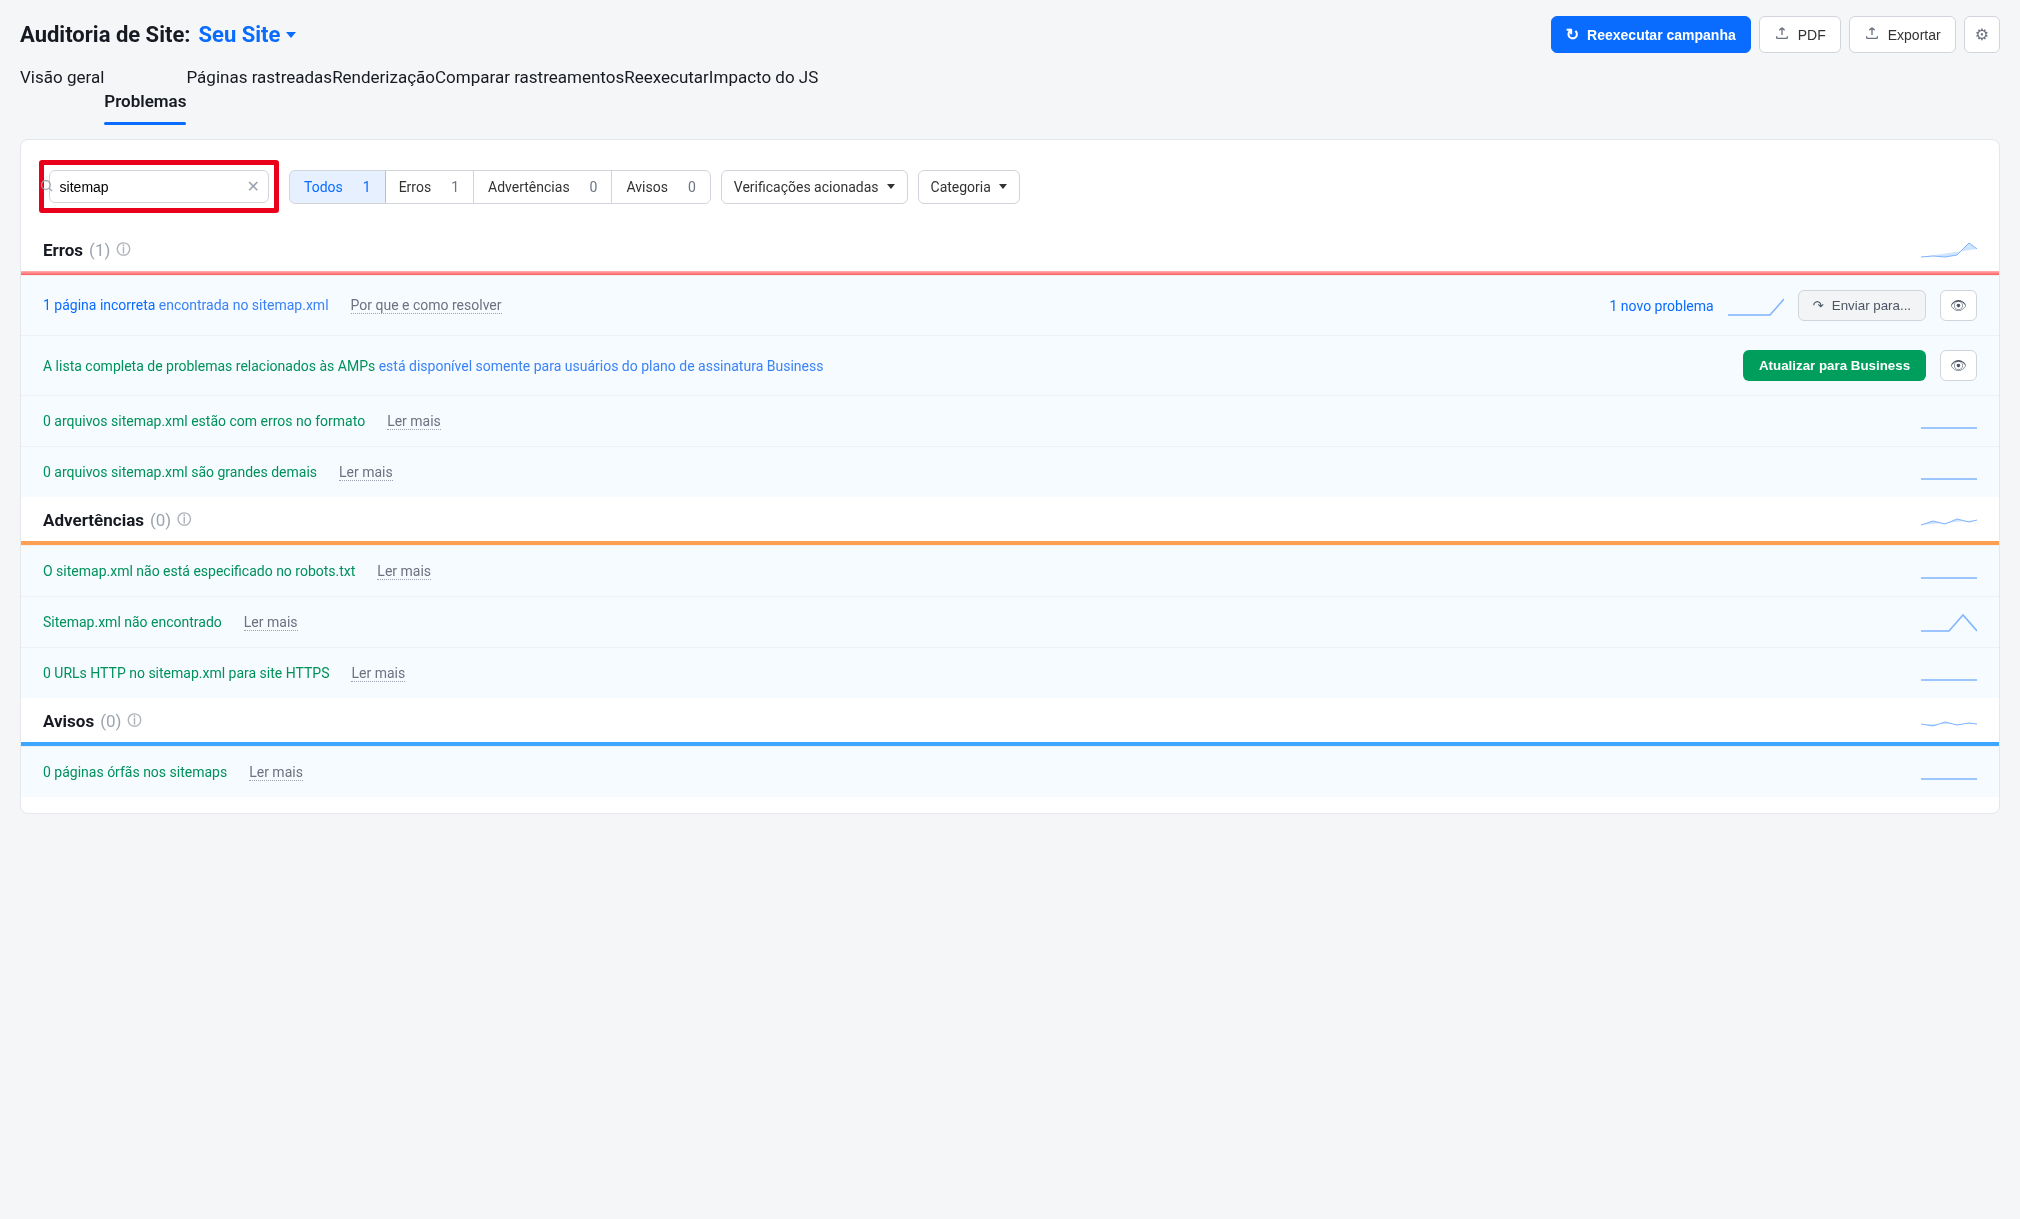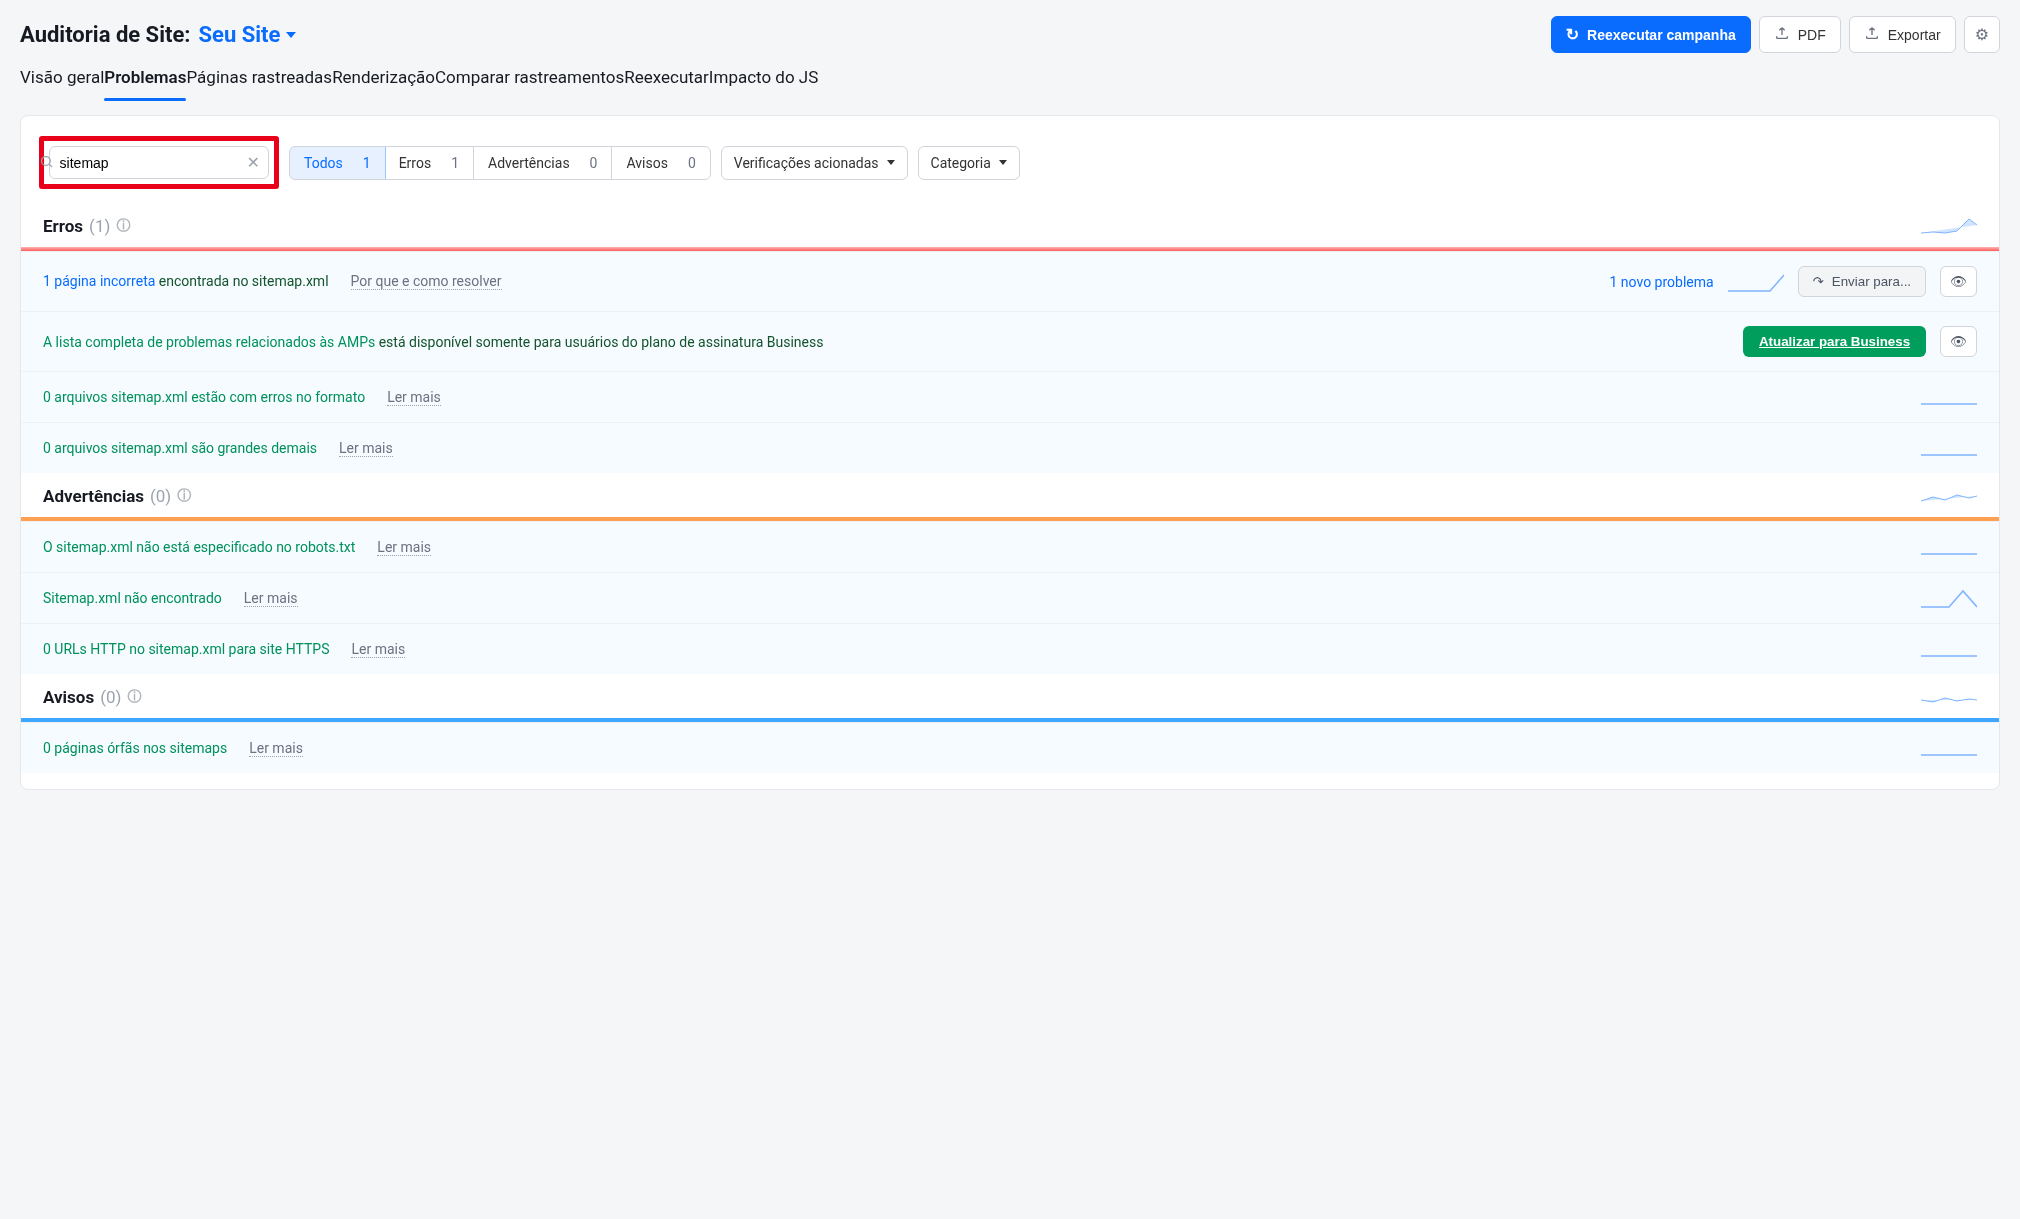--- a/index.html
+++ b/index.html
@@ -17,21 +17,21 @@
   .icon-sm { width: 16px; height: 16px; flex: 0 0 16px; }
   .icon-refresh::before { content: "↻"; font-size: 16px; }
   .icon-gear::before { content: "⚙"; font-size: 16px; color: #6b7280; }
   .subheader { display: flex; gap: 22px; align-items: center; color: #6b7280; font-size: 14px; margin-bottom: 20px; flex-wrap: wrap; }
   .subheader .with-icon { display: inline-flex; align-items: center; gap: 6px; }
   .mobile-icon { display:inline-block; width:11px; height:16px; border:1.5px solid #6b7280; border-radius:2px; position:relative; }
   .mobile-icon::after { content:""; position:absolute; bottom:1px; left:50%; transform:translateX(-50%); width:3px; height:1.5px; background:#6b7280; }
   .warn-triangle { color:#ff642d; font-size:16px; }
   .tabs { display: flex; border-bottom: none; margin-bottom: 14px; }
   .tab { font-size: 17px; padding: 6px 0 14px; color: #171a22; cursor: pointer; position: relative; }
-  .tab.active { font-weight: 600; }
+  .tab.active { font-weight: 600; margin-top: 24px; }
   .tab.active::after { content: ""; position: absolute; left: 0; right: 0; bottom: 0; height: 3px; background: #0a6cff; border-radius: 2px; }
   .panel { background: #fff; border: 1px solid #e5e7eb; border-radius: 8px; padding: 14px 0 0; }
   .filter-row { display: flex; gap: 10px; align-items: center; padding: 6px 18px 14px; }
   .search-wrap { position: relative; border: 5px solid #e9001b; border-radius: 3px; padding: 5px; }
   .search-box { display: flex; align-items: center; border: 1px solid #d1d5db; border-radius: 6px; padding: 6px 8px; width: 220px; gap:6px;justify-content:flex-end; }
   .search-box input { border: none; outline: none; flex: 1; font-size: 14px; background: transparent; }
   .search-icon { color: #9ca3af; }
   .search-clear { color: #9ca3af; cursor: pointer; font-size: 16px; }
   .seg { display: flex; border: 1px solid #d1d5db; border-radius: 6px; overflow: hidden; }
   .seg-item { padding: 8px 14px; border-right: 1px solid #d1d5db; display: flex; gap: 20px; align-items: center; cursor: pointer; font-size:14px; }
@@ -46,29 +46,29 @@
   .section-count { color: #9ca3af; font-weight: 400; }
   .info-icon { color: #b0b4bb; font-size: 14px; cursor: pointer; }
   .spark { width: 56px; height: 22px; }
   .spark svg { width:100%; height:100%; }
   .divider-bar { height: 4px; }
   .bar-errors { background: linear-gradient(#ffb3b3, #ff5c5c);}
   .bar-warn { background: #ff9f52; }
   .bar-notice { background: #3ea6ff; }
   .issue-row { display: flex; align-items: center; padding: 14px 22px; border-top: 1px solid #eef0f3; gap: 16px; }
   .issue-text { display:flex; gap: 22px; align-items:baseline; }
-  .issue-text .main-text { color: #14532d; }
+  .issue-text .main-text { color: #3b82f6; }
   .link-blue { color: #0a6cff; cursor: pointer; }
   .link-green { color: #00915a; cursor: pointer; }
   .link-more { color: #6b7280; border-bottom: 1px dotted #9ca3af; cursor: pointer; }
   .row-right { margin-left: auto; display: flex; align-items: center; gap: 14px; }
   .new-prob { color: #0a6cff; cursor:pointer; }
   .btn-outline { background:#f3f4f6; border:1px solid #d1d5db; border-radius:6px; padding:7px 14px; display:flex; gap:8px; align-items:center; cursor:pointer; color:#4b5563;}
   .btn-eye { border:1px solid #d1d5db; border-radius:6px; padding:7px 9px; cursor:pointer; background:#fff; color:#4b5563;}
-  .btn-green { background:#009e5c; color:#fff; border:none; border-radius:6px; padding:8px 16px; font-weight:600; cursor:pointer;text-decoration:underline; }
+  .btn-green { background:#009e5c; color:#fff; border:none; border-radius:6px; padding:8px 16px; font-weight:600; cursor:pointer; }
   .issues-block { position:relative; }
   .section-body { background:#f5fbff; }
   .section-body .issue-row { background:#f5fbff; }
 </style>
 </head>
 <body>
 
 <div class="page">
 
   <div class="header-row">

